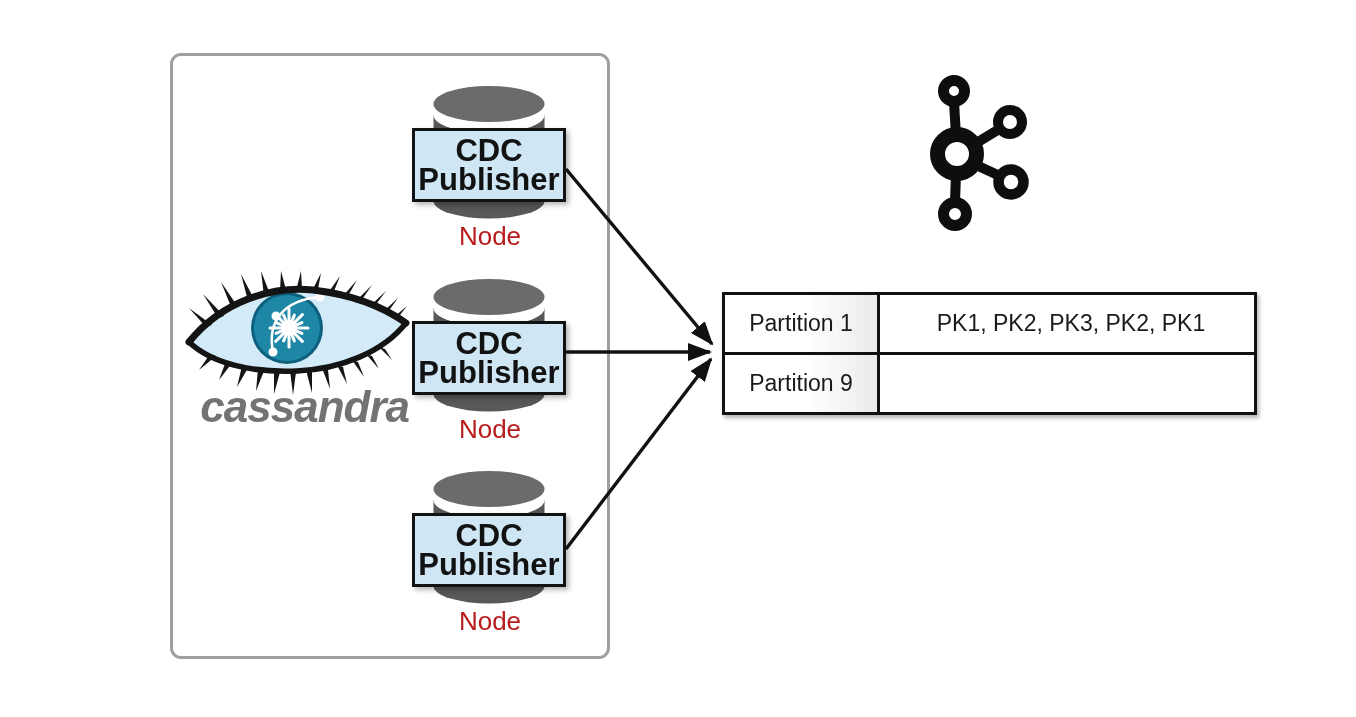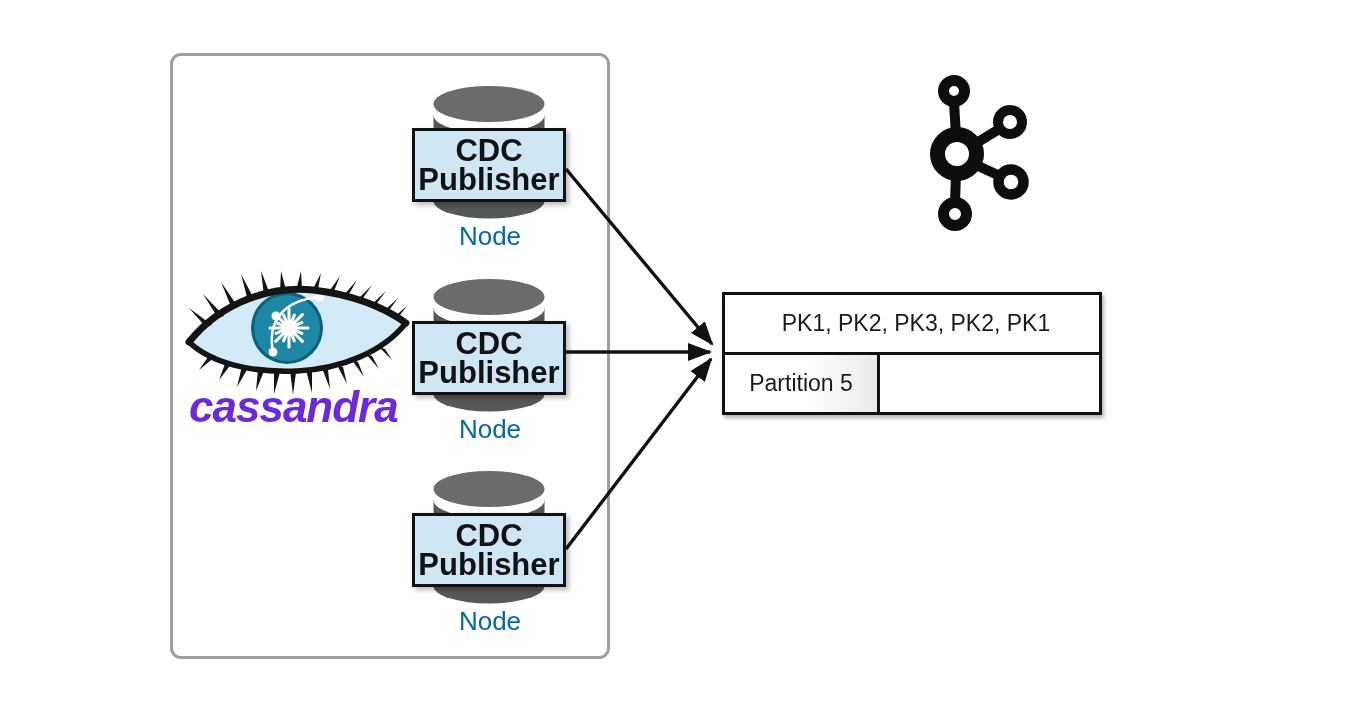--- a/index.html
+++ b/index.html
@@ -9,39 +9,39 @@
   }
   
   .cluster-box{
     position:absolute;left:170px;top:53px;width:434px;height:600px;
     border:3px solid #9e9fa1;border-radius:11px;background:#ffffff;
   }
   
   .cassandra-logo{position:absolute;left:183px;top:270px;width:232px;height:170px;}
   .cassandra-eye{position:absolute;left:0;top:0;width:230px;height:132px;}
   .cassandra-wordmark{
-    position:absolute;left:6px;top:112px;width:220px;text-align:left;
-    font-size:44px;font-weight:bold;font-style:italic;letter-spacing:-1px;color:#6d28d9;
+    position:absolute;left:6px;top:112px;width:220px;text-align:right;
+    font-size:44px;font-weight:bold;font-style:italic;letter-spacing:-1px;color:#737373;
   }
   
   .node-group{position:absolute;left:412px;width:156px;height:182px;}
   .node-group.n1{top:85px;}
   .node-group.n2{top:278px;}
   .node-group.n3{top:470px;}
   .cylinder{position:absolute;left:21px;top:0;width:112px;height:134px;}
   .cdc-box{
     position:absolute;left:0;top:43px;width:148px;height:68px;
     background:#cfe6f5;border:3px solid #121212;
     display:flex;align-items:center;justify-content:center;text-align:center;
     font-size:31px;line-height:29px;font-weight:bold;color:#121212;
     box-shadow:3px 3px 5px rgba(0,0,0,0.28);
   }
   .node-caption{
     position:absolute;left:0;top:136px;width:156px;text-align:center;
-    font-size:26px;color:#0369a1;
+    font-size:26px;color:#b91c1c;
   }
   
   .kafka-logo{position:absolute;left:923px;top:64px;width:112px;height:178px;}
   .topic-table{
     position:absolute;left:722px;top:292px;
     border:3px solid #111111;background:#ffffff;
     box-shadow:2px 3px 4px rgba(0,0,0,0.3);
   }
   .t-row{display:flex;}
   .t-row + .t-row{border-top:3px solid #111111;}
@@ -167,24 +167,25 @@
     <circle cx="31" cy="27" r="10.5" stroke-width="11"></circle>
     <circle cx="34" cy="90" r="19.5" stroke-width="15"></circle>
     <circle cx="32" cy="150" r="11.5" stroke-width="11"></circle>
     <circle cx="87" cy="58" r="12" stroke-width="10"></circle>
     <circle cx="88" cy="118" r="12.5" stroke-width="10.5"></circle>
   </g>
 </svg>
 
 <div class="topic-table">
   <div class="t-row">
+    <div class="t-cell t-partition">Partition 1</div>
     <div class="t-cell t-messages">PK1, PK2, PK3, PK2, PK1</div>
   </div>
   <div class="t-row">
-    <div class="t-cell t-partition">Partition 5</div>
+    <div class="t-cell t-partition">Partition 9</div>
   </div>
 </div>
 
 <svg class="arrows-overlay" viewBox="0 0 1356 717" xmlns="http://www.w3.org/2000/svg">
   <defs>
     <marker id="ah" markerUnits="userSpaceOnUse" markerWidth="26" markerHeight="18" refX="22" refY="9" orient="auto">
       <path d="M0,0 L24,9 L0,18 Z" fill="#111111"></path>
     </marker>
   </defs>
   <g stroke="#111111" stroke-width="3.4">

